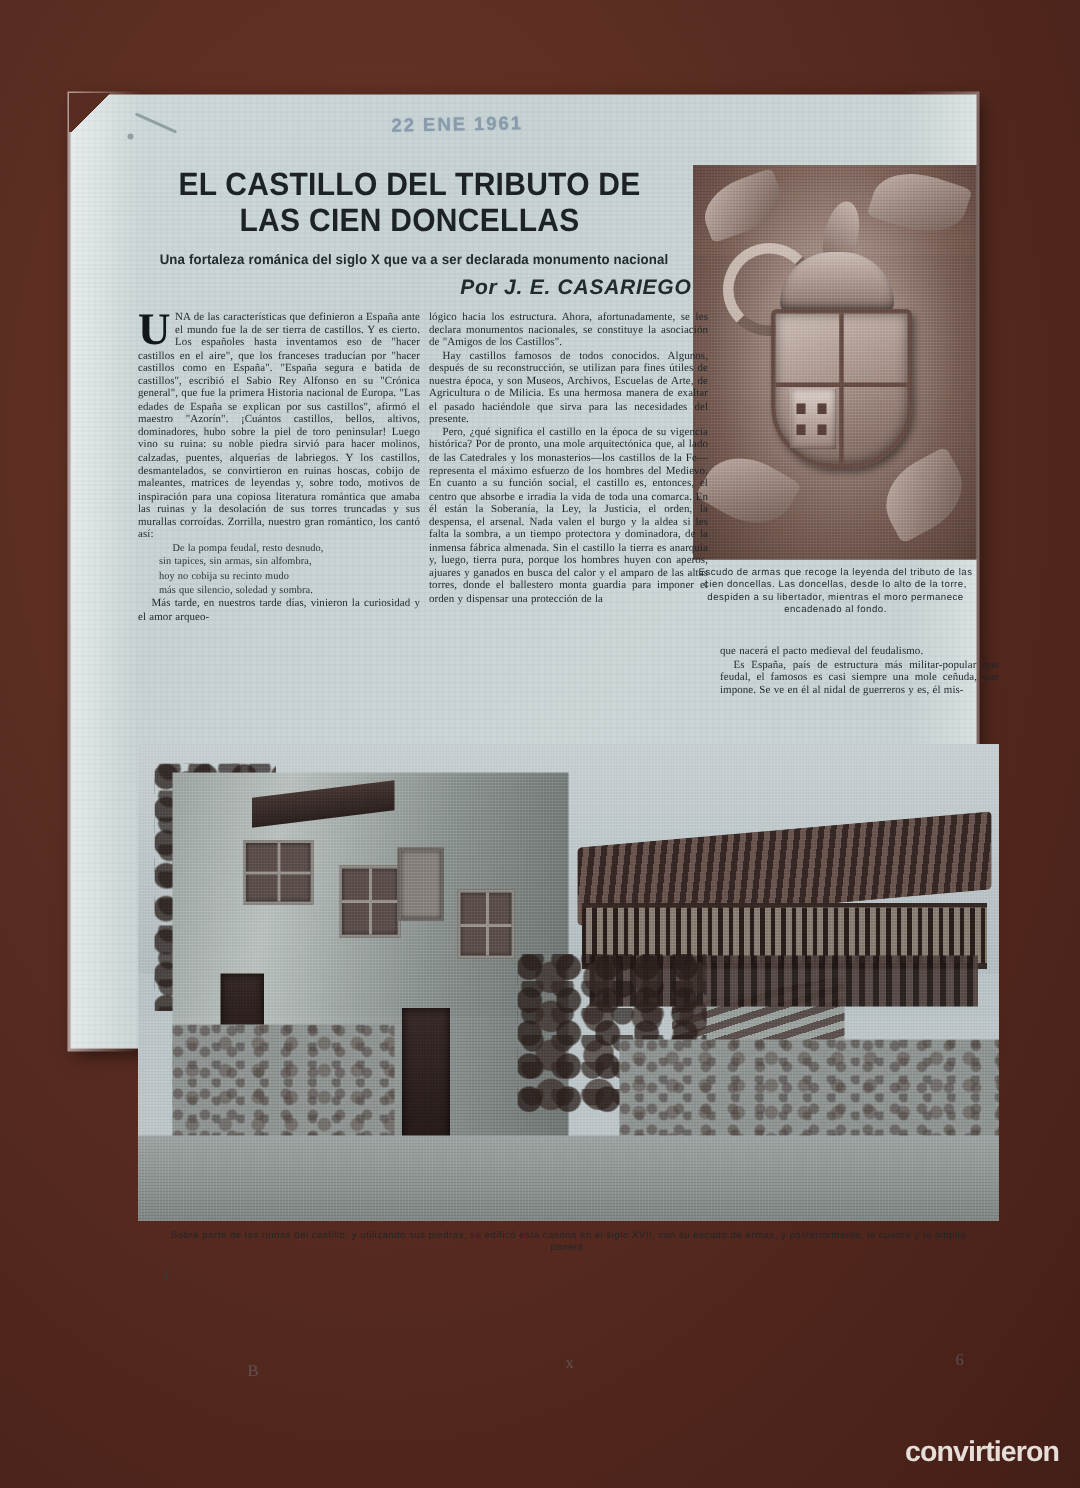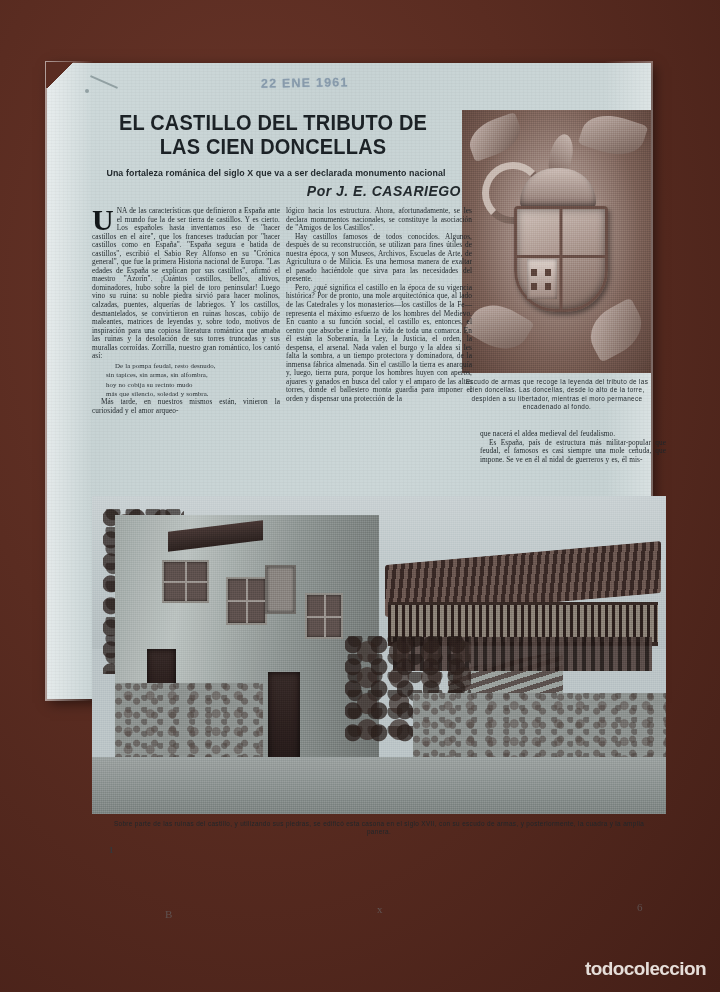--- a/index.html
+++ b/index.html
@@ -340,31 +340,31 @@
     <div class="ph-grain"></div>
   </div>
   <div class="caption" id="cap-arms">Escudo de armas que recoge la leyenda del tributo de las cien doncellas. Las doncellas, desde lo alto de la torre, despiden a su libertador, mientras el moro permanece encadenado al fondo.</div>
 
   <div class="col" id="col1">
     <p class="noind"><span class="dropcap">U</span><span>NA de las características que definieron a España ante el mundo fue la de ser tierra de castillos. Y es cierto. Los españoles hasta inventamos eso de "hacer castillos en el aire", que los franceses traducían por "hacer castillos como en España". "España segura e batida de castillos", escribió el Sabio Rey Alfonso en su "Crónica general", que fue la primera Historia nacional de Europa. "Las edades de España se explican por sus castillos", afirmó el maestro "Azorín". ¡Cuántos castillos, bellos, altivos, dominadores, hubo sobre la piel de toro peninsular! Luego vino su ruina: su noble piedra sirvió para hacer molinos, calzadas, puentes, alquerías de labriegos. Y los castillos, desmantelados, se convirtieron en ruinas hoscas, cobijo de maleantes, matrices de leyendas y, sobre todo, motivos de inspiración para una copiosa literatura romántica que amaba las ruinas y la desolación de sus torres truncadas y sus murallas corroídas. Zorrilla, nuestro gran romántico, los cantó así:</span></p>
     <p class="verse" style="white-space:pre-line">De la pompa feudal, resto desnudo,
 sin tapices, sin armas, sin alfombra,
 hoy no cobija su recinto mudo
 más que silencio, soledad y sombra.</p>
-    <p>Más tarde, en nuestros mismos están, vinieron la curiosidad y el amor arqueo-</p>
+    <p>Más tarde, en nuestros tarde días, vinieron la curiosidad y el amor arqueo-</p>
   </div>
 
   <div class="col" id="col2">
     <p class="noind">lógico hacia los estructura. Ahora, afortunadamente, se les declara monumentos nacionales, se constituye la asociación de "Amigos de los Castillos".</p>
     <p>Hay castillos famosos de todos conocidos. Algunos, después de su reconstrucción, se utilizan para fines útiles de nuestra época, y son Museos, Archivos, Escuelas de Arte, de Agricultura o de Milicia. Es una hermosa manera de exaltar el pasado haciéndole que sirva para las necesidades del presente.</p>
     <p>Pero, ¿qué significa el castillo en la época de su vigencia histórica? Por de pronto, una mole arquitectónica que, al lado de las Catedrales y los monasterios—los castillos de la Fe—representa el máximo esfuerzo de los hombres del Medievo. En cuanto a su función social, el castillo es, entonces, el centro que absorbe e irradia la vida de toda una comarca. En él están la Soberanía, la Ley, la Justicia, el orden, la despensa, el arsenal. Nada valen el burgo y la aldea si les falta la sombra, a un tiempo protectora y dominadora, de la inmensa fábrica almenada. Sin el castillo la tierra es anarquía y, luego, tierra pura, porque los hombres huyen con aperos, ajuares y ganados en busca del calor y el amparo de las altas torres, donde el ballestero monta guardia para imponer el orden y dispensar una protección de la</p>
   </div>
 
   <div class="col" id="col3">
-    <p class="noind">que nacerá el aldea medieval del feudalismo.</p>
+    <p class="noind">que nacerá el pacto medieval del feudalismo.</p>
     <p>Es España, país de estructura más militar-popular que feudal, el famosos es casi siempre una mole ceñuda, que impone. Se ve en él al nidal de guerreros y es, él mis-</p>
   </div>
 
   <div class="photo" id="photo-house">
     <div class="scene">
       <div class="sky"></div>
 
       <div class="foliage" style="left:2%;top:4%;width:14%;height:52%"></div>
 
       <div class="house">
@@ -403,13 +403,13 @@
   </div>
 
   <div class="caption" id="cap-house">Sobre parte de las ruinas del castillo, y utilizando sus piedras, se edificó esta casona en el siglo XVII, con su escudo de armas, y posteriormente, la cuadra y la amplia panera.</div>
 
   <div class="pencil-mark">1</div>
   <div class="pencil-b">B</div>
   <div class="pencil-x">x</div>
   <div class="pencil-c">6</div>
 </div>
 
-<div class="watermark">todocoleccion</div>
+<div class="watermark">convirtieron</div>
 
 </body></html>

